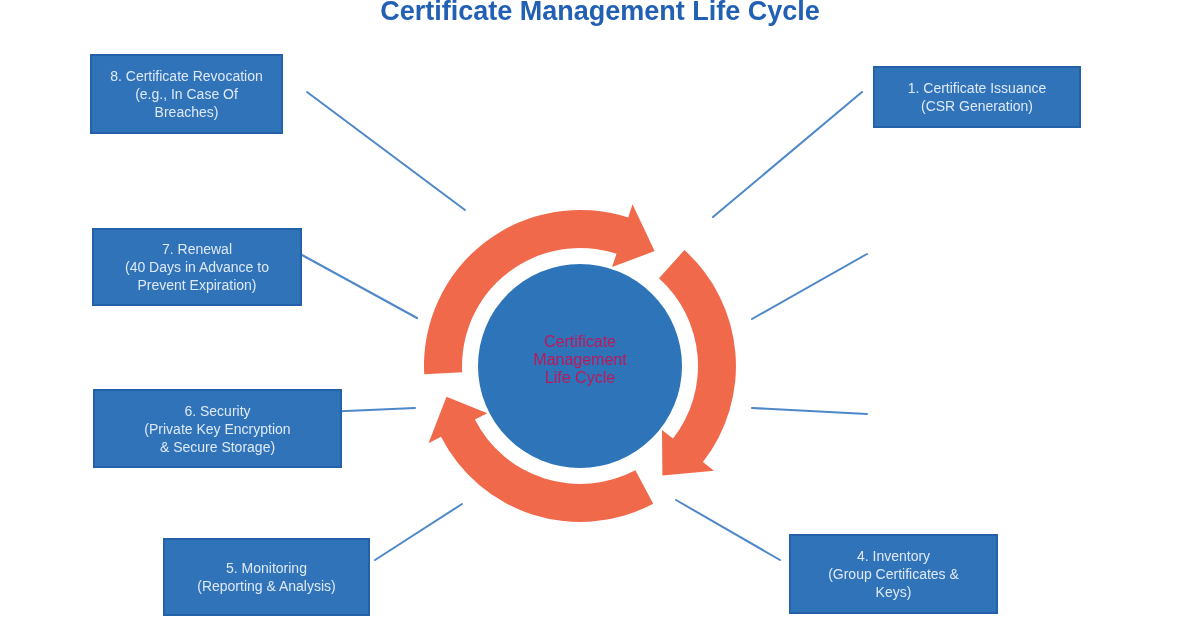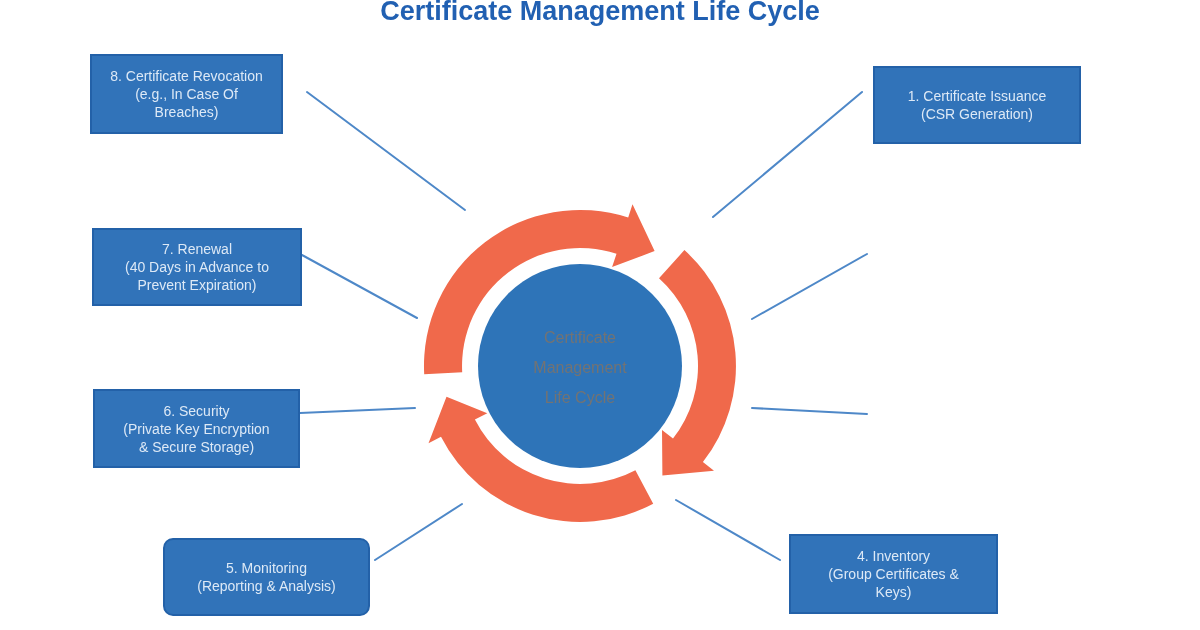--- a/index.html
+++ b/index.html
@@ -34,39 +34,39 @@
   }
   .node .label {
     color: #dde9f6;
     font-size: 14px;
     line-height: 18px;
     white-space: pre-line;
   }
 
   .center-label {
     position: absolute;
-    left: 480px; top: 308px;
+    left: 480px; top: 300px;
     width: 200px; height: 120px;
     display: flex;
     align-items: center;
     justify-content: center;
     text-align: center;
-    color: #737373;
+    color: #be185d;
     font-size: 16px;
-    line-height: 30px;
+    line-height: 18px;
     white-space: pre-line;
   }
 
   
-  .n1 { left: 873px; top:  66px; width: 208px; height: 78px; align-items: center; }
+  .n1 { left: 873px; top:  66px; width: 208px; height: 62px; align-items: center; }
   .n2 { left: 877px; top: 228px; width: 207px; height: 79px; }
   .n3 { left: 877px; top: 390px; width: 208px; height: 78px; }
   .n4 { left: 789px; top: 534px; width: 209px; height: 80px; }
-  .n5 { left: 163px; top: 538px; width: 207px; height: 78px; border-radius: 10px; }
-  .n6 { left:  93px; top: 389px; width: 207px; height: 79px; }
+  .n5 { left: 163px; top: 538px; width: 207px; height: 78px; }
+  .n6 { left:  93px; top: 389px; width: 249px; height: 79px; }
   .n7 { left:  92px; top: 228px; width: 210px; height: 78px; }
   .n8 { left:  90px; top:  54px; width: 193px; height: 80px; }
 </style>
 </head>
 <body>
 
 <div class="stage">
 
   <div class="title">Certificate Management Life Cycle</div>
 

